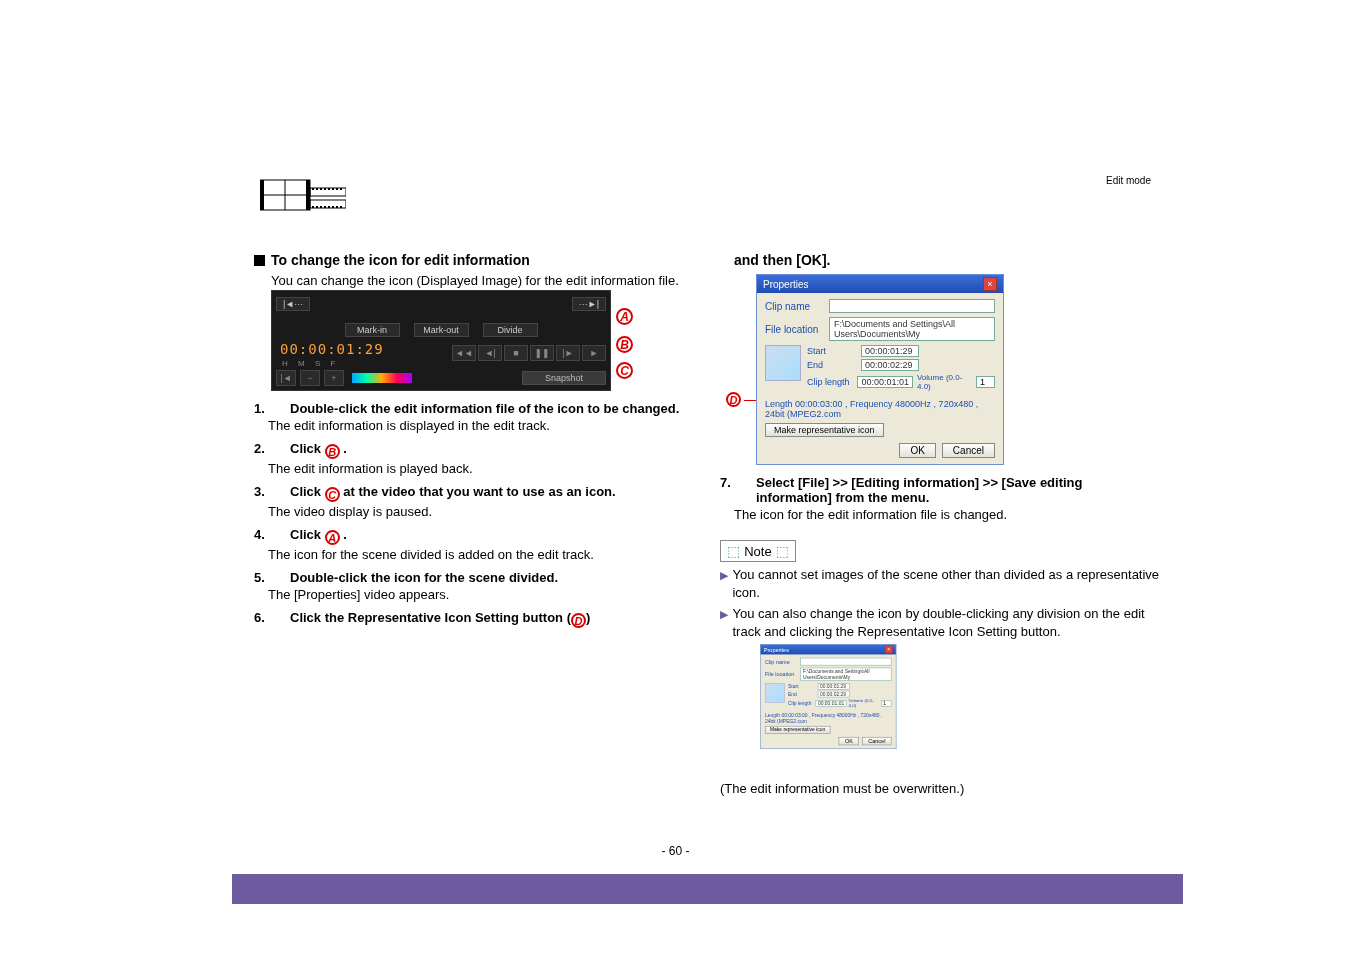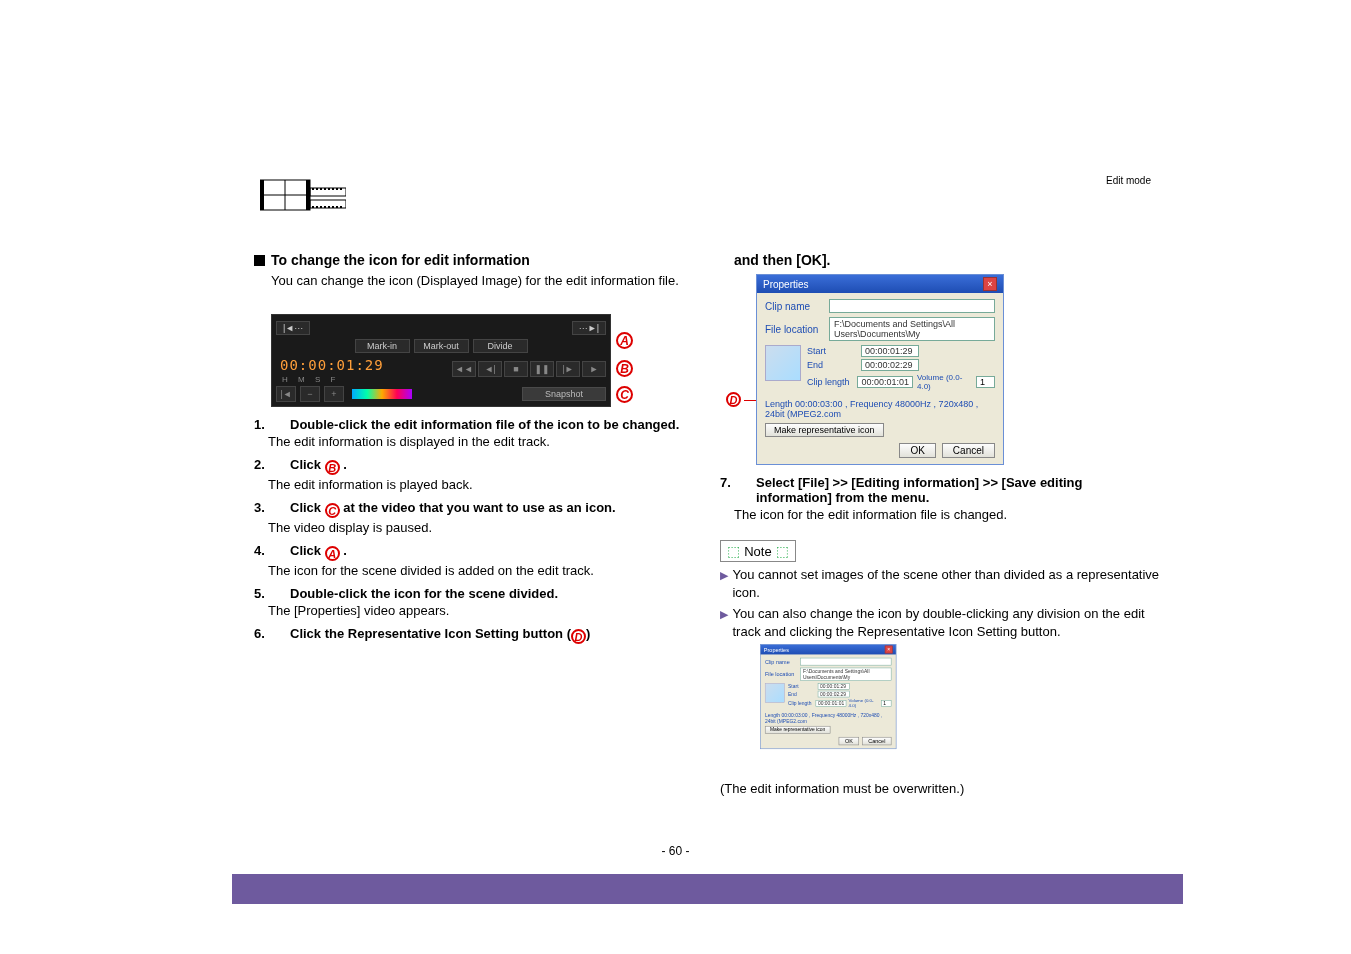--- a/index.html
+++ b/index.html
@@ -9,27 +9,27 @@
   .logo { position: absolute; top: 170px; left: 260px; }
   .logo svg { display: block; }
   .tab-bar { position: absolute; top: 225px; left: 225px; right: 165px; height: 24px; background: #6e5a9e; }
   .tab-active { position: absolute; left: 124px; top: 0; height: 24px; background: #6e5a9e; color: #fff; padding: 4px 12px; font-size: 13px; }
   .content { position: absolute; top: 252px; left: 254px; right: 180px; }
   .col { width: 440px; }
   .col-left { position: absolute; left: 0; top: 0; }
   .col-right { position: absolute; left: 466px; top: 0; }
   .section-title { font-weight: bold; font-size: 14px; margin-bottom: 4px; }
   .sq { display: inline-block; width: 11px; height: 11px; background: #000; margin-right: 6px; vertical-align: -1px; }
-  .intro { margin-left: 17px; margin-bottom: 24px; line-height: 1.35; }
+  .intro { margin-left: 17px; margin-bottom: 0; line-height: 1.35; }
   .editor-img { margin-left: 17px; margin-bottom: 10px; position: relative; width: 340px; }
   .editor-box { background: #1a1a1a; border: 1px solid #333; }
   .editor-rows { padding: 4px; }
   .er-top { display: flex; align-items: center; justify-content: space-between; height: 18px; }
   .er-btn { background: #2a2a2a; border: 1px solid #444; color: #ccc; font-size: 9px; padding: 1px 6px; }
-  .er-mid { display: flex; gap: 4px; justify-content: center; margin-top: 2px; }
+  .er-mid { display: flex; gap: 14px; justify-content: center; margin-top: 10px; }
   .er-mid .er-btn { width: 55px; text-align: center; }
   .timecode { color: #ff9f3a; font-family: monospace; font-size: 14px; letter-spacing: 1px; padding: 2px 4px; display: inline-block; }
   .timecode-row { display: flex; align-items: center; gap: 6px; margin-top: 2px; }
   .timecode-labels { color: #888; font-size: 8px; letter-spacing: 4px; margin-left: 6px; }
   .playctrl { display: flex; gap: 2px; margin-left: auto; }
   .playctrl .pb { background: #2a2a2a; border: 1px solid #444; color: #888; width: 24px; height: 16px; text-align: center; font-size: 9px; line-height: 14px; }
   .er-bot { display: flex; align-items: center; gap: 4px; margin-top: 2px; }
   .er-bot .sb { background: #2a2a2a; border: 1px solid #444; width: 20px; height: 16px; color: #888; font-size: 9px; text-align: center; line-height: 14px; }
   .snap { background: #3a3a3a; border: 1px solid #4a4a4a; color: #bbb; font-size: 9px; padding: 1px 22px; margin-left: auto; }
   .rainbow { height: 10px; width: 60px; background: linear-gradient(to right, #0af, #0fa, #fa0, #f05, #a0f); margin-left: 4px; }

